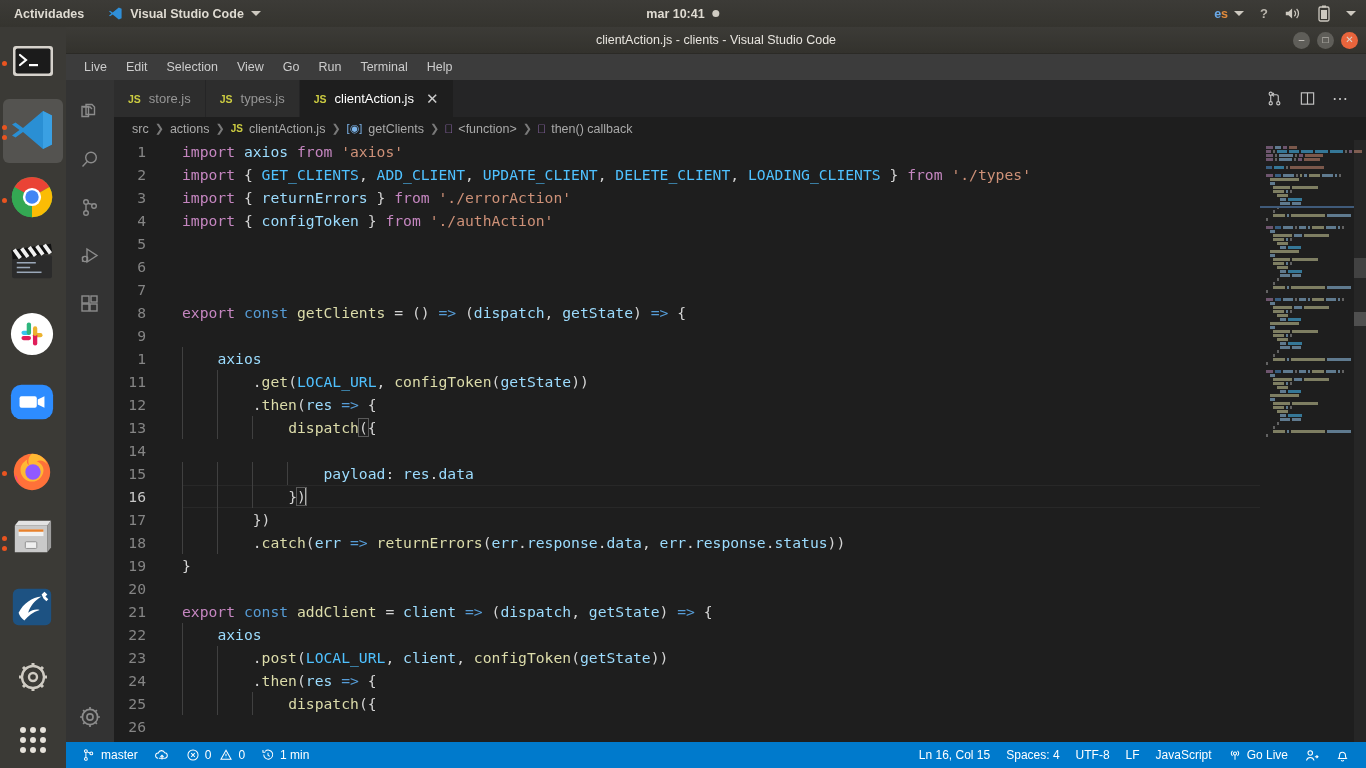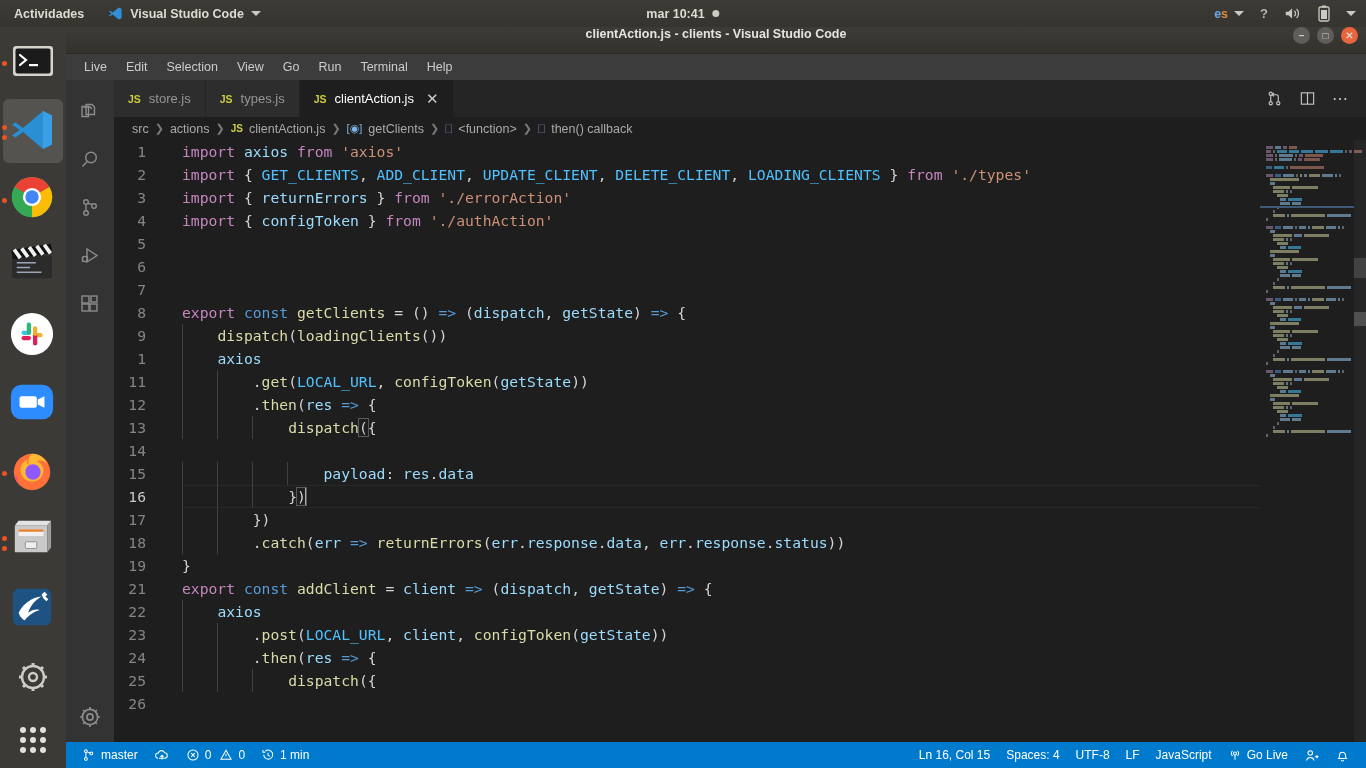--- a/index.html
+++ b/index.html
@@ -75,22 +75,22 @@
   }
   .dock-grid i { background: #e6e2db; border-radius: 50%; display: block; }
 
   
   #vscode {
     position: absolute; left: 66px; top: 27px; width: 1300px; height: 741px;
     background: #1e1e1e; display: flex; flex-direction: column;
   }
   #vs-titlebar {
     height: 27px; background: linear-gradient(#3c3b37, #33322d);
-    display: flex; align-items: flex-start; justify-content: center;
-    position: relative; color: #e7e4de; font-size: 12.5px; font-weight: bold;
+    display: flex; align-items: center; justify-content: center;
+    position: relative; color: #e7e4de; font-size: 12.5px; font-weight: normal;
     border-bottom: 1px solid #2b2a26;
   }
   .win-controls {
     position: absolute; right: 8px; display: flex; gap: 7px; align-items: center;
   }
   .win-btn {
     width: 17px; height: 17px; border-radius: 50%;
     background: #5f5e59; display: flex; align-items: center; justify-content: center;
     color: #d8d4cd; font-size: 10px; line-height: 1;
   }
@@ -540,21 +540,21 @@
           <div class="code-line"><span class="ln">4</span><span class="code-text"><span class="kw">import</span> <span class="op">{</span> <span class="var">configToken</span> <span class="op">}</span> <span class="kw">from</span> <span class="str">'./authAction'</span></span></div>
 
           <div class="code-line"><span class="ln">5</span><span class="code-text"></span></div>
 
           <div class="code-line"><span class="ln">6</span></div>
 
           <div class="code-line"><span class="ln">7</span><span class="code-text"></span></div>
 
           <div class="code-line"><span class="ln">8</span><span class="code-text"><span class="kw">export</span> <span class="ctl">const</span> <span class="fn">getClients</span> <span class="op">=</span> <span class="op">()</span> <span class="arrow">=&gt;</span> <span class="op">(</span><span class="var">dispatch</span><span class="op">,</span> <span class="var">getState</span><span class="op">)</span> <span class="arrow">=&gt;</span> <span class="op">{</span></span></div>
 
-          <div class="code-line"><span class="ln">9</span><span class="code-text"><span class="ig" style="left:12px"></span>    <span class="fn">dispatch</span><span class="op">(</span><span class="fn">loadingClients</span><span class="op">())</span></span></div>
+          <div class="code-line"><span class="ln">9</span></div>
 
           <div class="code-line"><span class="ln">1</span><span class="code-text"><span class="ig" style="left:12px"></span>    <span class="var">axios</span></span></div>
 
           <div class="code-line"><span class="ln">11</span><span class="code-text"><span class="ig" style="left:12px"></span><span class="ig" style="left:47px"></span>        <span class="op">.</span><span class="fn">get</span><span class="op">(</span><span class="cnst">LOCAL_URL</span><span class="op">,</span> <span class="fn">configToken</span><span class="op">(</span><span class="var">getState</span><span class="op">))</span></span></div>
 
           <div class="code-line"><span class="ln">12</span><span class="code-text"><span class="ig" style="left:12px"></span><span class="ig" style="left:47px"></span>        <span class="op">.</span><span class="fn">then</span><span class="op">(</span><span class="var">res</span> <span class="arrow">=&gt;</span> <span class="op">{</span></span></div>
 
           <div class="code-line"><span class="ln">13</span><span class="code-text"><span class="ig" style="left:12px"></span><span class="ig" style="left:47px"></span><span class="ig" style="left:82px"></span>            <span class="fn">dispatch</span><span class="op bmatch">(</span><span class="op">{</span></span></div>
 
           <div class="code-line"><span class="ln">14</span></div>
@@ -562,20 +562,21 @@
           <div class="code-line"><span class="ln">15</span><span class="code-text"><span class="ig" style="left:12px"></span><span class="ig" style="left:47px"></span><span class="ig" style="left:82px"></span><span class="ig" style="left:117px"></span>                <span class="prop">payload</span><span class="op">:</span> <span class="var">res</span><span class="op">.</span><span class="prop">data</span></span></div>
 
           <div class="code-line current"><span class="ln cur">16</span><span class="code-text"><span class="ig" style="left:12px"></span><span class="ig" style="left:47px"></span><span class="ig" style="left:82px"></span>            <span class="op">}</span><span class="op bmatch">)</span><span class="caret"></span></span></div>
 
           <div class="code-line"><span class="ln">17</span><span class="code-text"><span class="ig" style="left:12px"></span><span class="ig" style="left:47px"></span>        <span class="op">})</span></span></div>
 
           <div class="code-line"><span class="ln">18</span><span class="code-text"><span class="ig" style="left:12px"></span><span class="ig" style="left:47px"></span>        <span class="op">.</span><span class="fn">catch</span><span class="op">(</span><span class="var">err</span> <span class="arrow">=&gt;</span> <span class="fn">returnErrors</span><span class="op">(</span><span class="var">err</span><span class="op">.</span><span class="prop">response</span><span class="op">.</span><span class="prop">data</span><span class="op">,</span> <span class="var">err</span><span class="op">.</span><span class="prop">response</span><span class="op">.</span><span class="prop">status</span><span class="op">))</span></span></div>
 
           <div class="code-line"><span class="ln">19</span><span class="code-text"><span class="op">}</span></span></div>
 
+          <div class="code-line"><span class="ln">20</span><span class="code-text"></span></div>
 
           <div class="code-line"><span class="ln">21</span><span class="code-text"><span class="kw">export</span> <span class="ctl">const</span> <span class="fn">addClient</span> <span class="op">=</span> <span class="var">client</span> <span class="arrow">=&gt;</span> <span class="op">(</span><span class="var">dispatch</span><span class="op">,</span> <span class="var">getState</span><span class="op">)</span> <span class="arrow">=&gt;</span> <span class="op">{</span></span></div>
 
           <div class="code-line"><span class="ln">22</span><span class="code-text"><span class="ig" style="left:12px"></span>    <span class="var">axios</span></span></div>
 
           <div class="code-line"><span class="ln">23</span><span class="code-text"><span class="ig" style="left:12px"></span><span class="ig" style="left:47px"></span>        <span class="op">.</span><span class="fn">post</span><span class="op">(</span><span class="cnst">LOCAL_URL</span><span class="op">,</span> <span class="var">client</span><span class="op">,</span> <span class="fn">configToken</span><span class="op">(</span><span class="var">getState</span><span class="op">))</span></span></div>
 
           <div class="code-line"><span class="ln">24</span><span class="code-text"><span class="ig" style="left:12px"></span><span class="ig" style="left:47px"></span>        <span class="op">.</span><span class="fn">then</span><span class="op">(</span><span class="var">res</span> <span class="arrow">=&gt;</span> <span class="op">{</span></span></div>
 
           <div class="code-line"><span class="ln">25</span><span class="code-text"><span class="ig" style="left:12px"></span><span class="ig" style="left:47px"></span><span class="ig" style="left:82px"></span>            <span class="fn">dispatch</span><span class="op">({</span></span></div>

